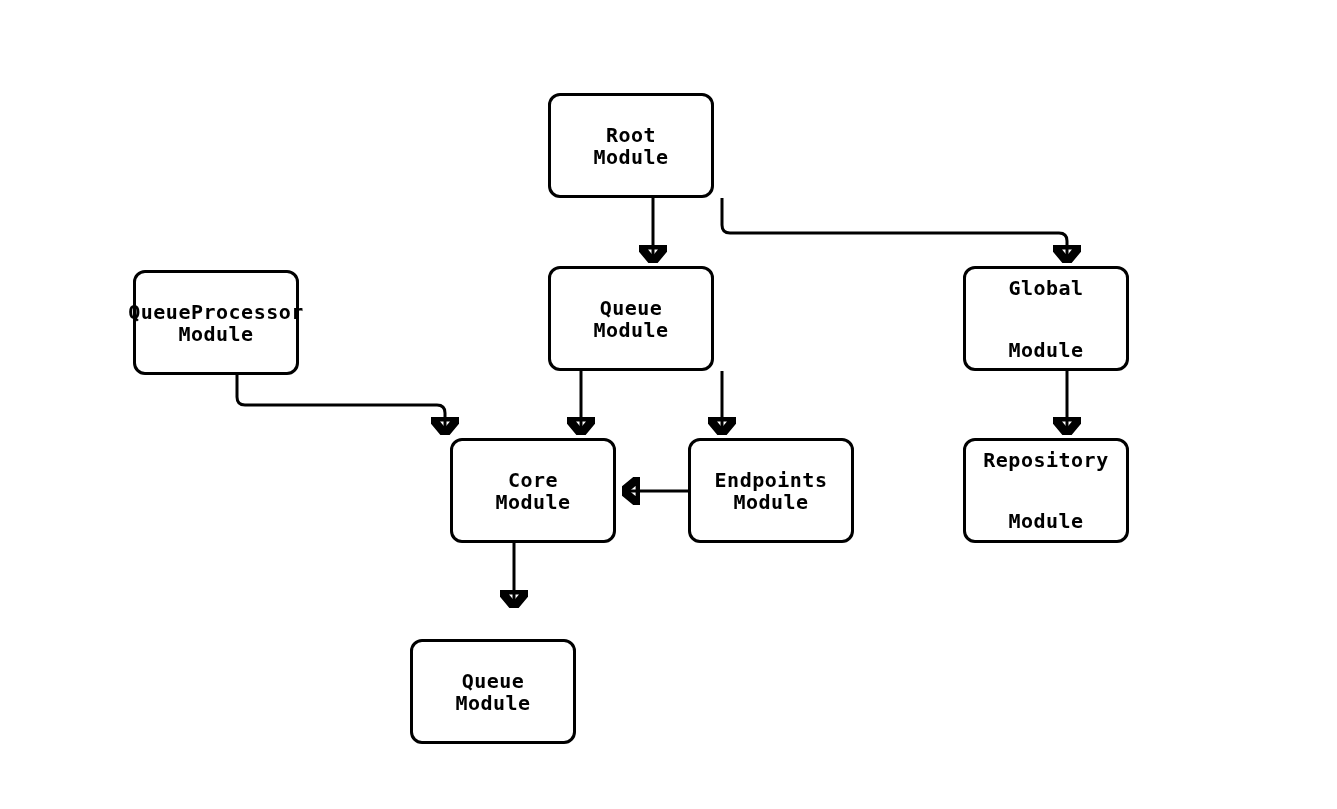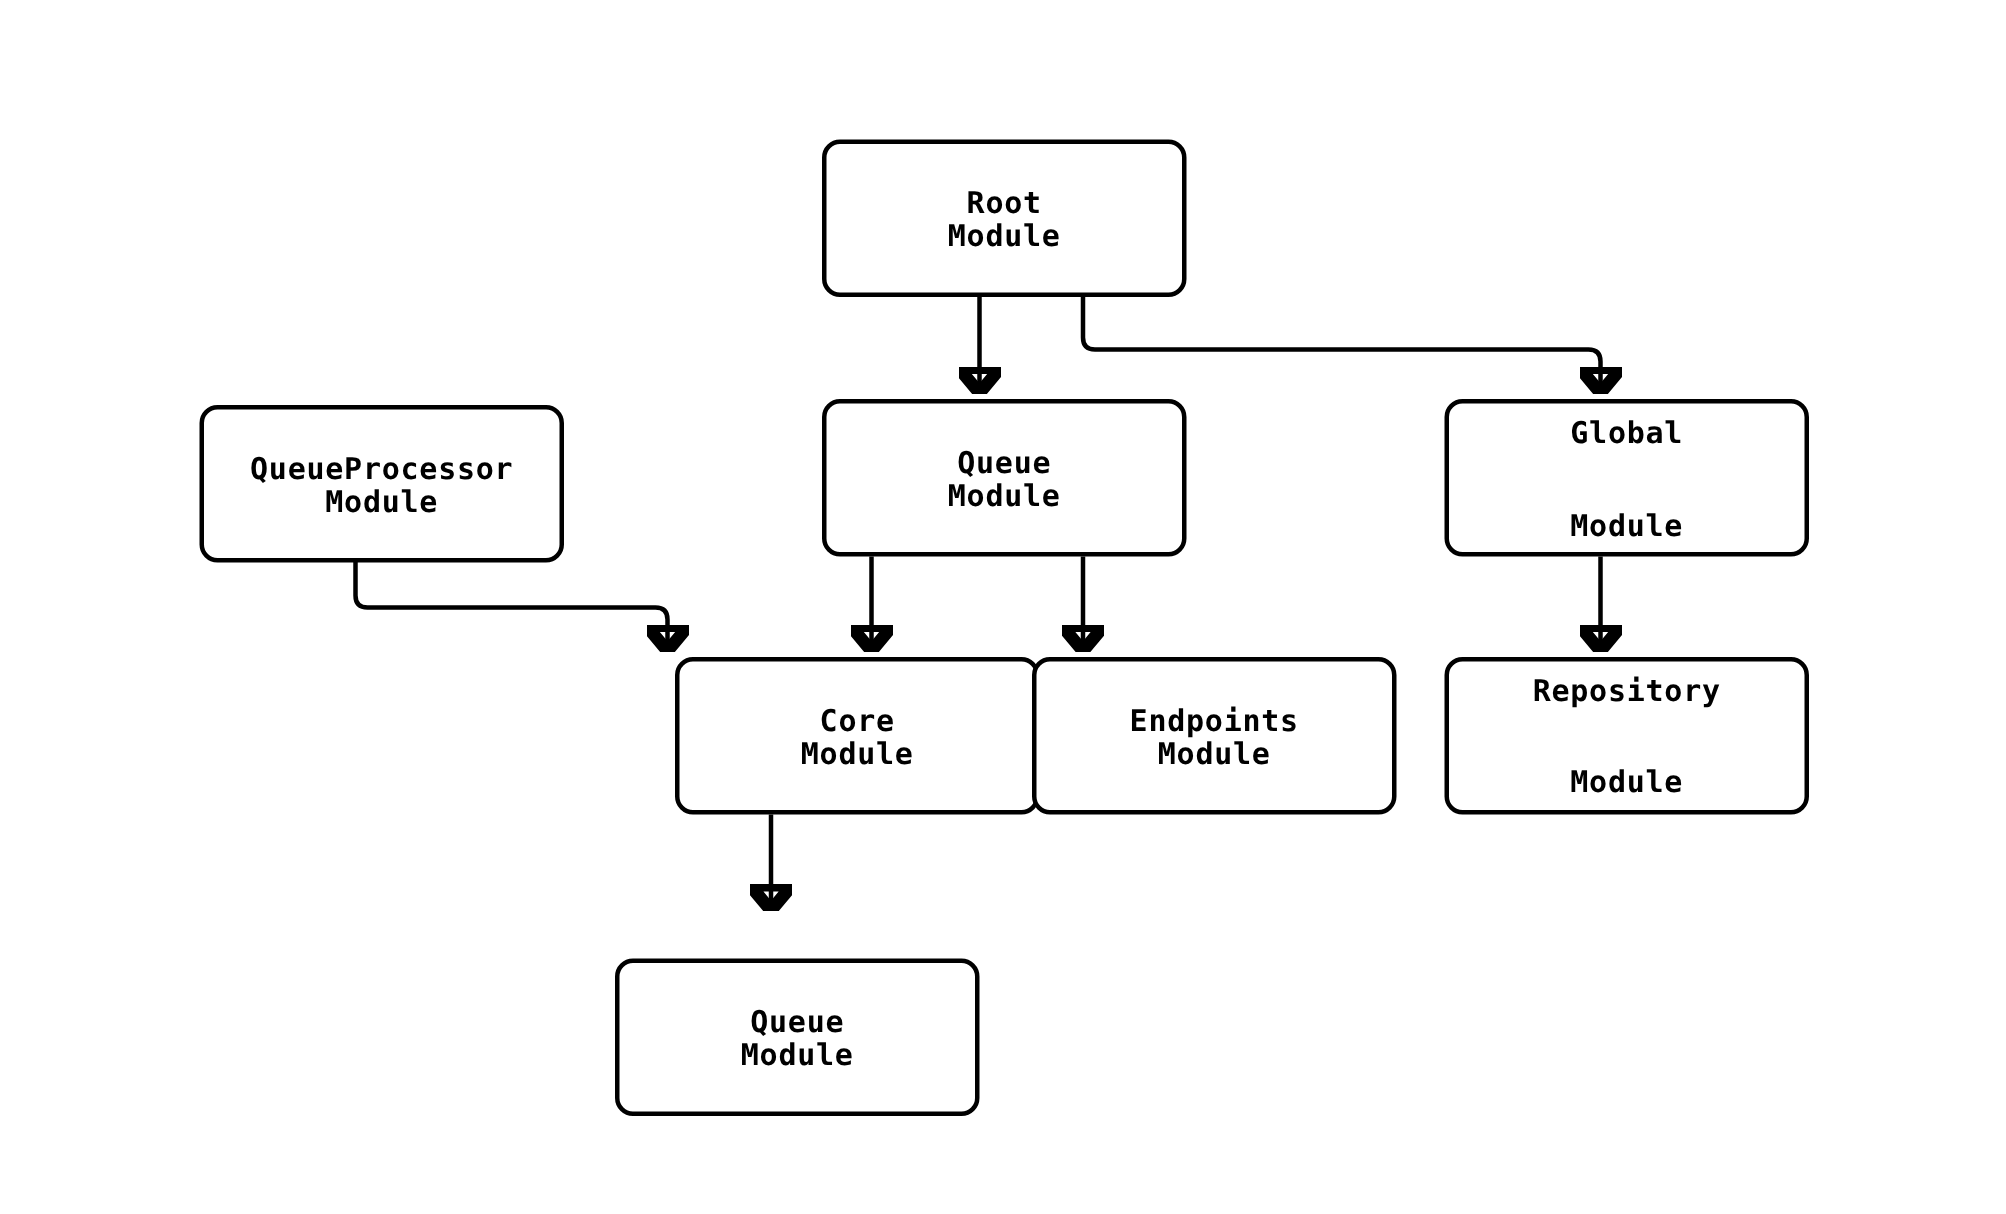--- a/index.html
+++ b/index.html
@@ -22,21 +22,21 @@
     width: 1337px;
     height: 809px;
   }
   .edges-layer path {
     fill: none;
     stroke: #000000;
     stroke-width: 3;
   }
   .node {
     position: absolute;
-    width: 243px;
+    width: 166px;
     height: 105px;
     box-sizing: border-box;
     background: #ffffff;
     border: 3px solid #000000;
     border-radius: 12px;
     display: flex;
     flex-direction: column;
     align-items: center;
     justify-content: center;
     text-align: center;

